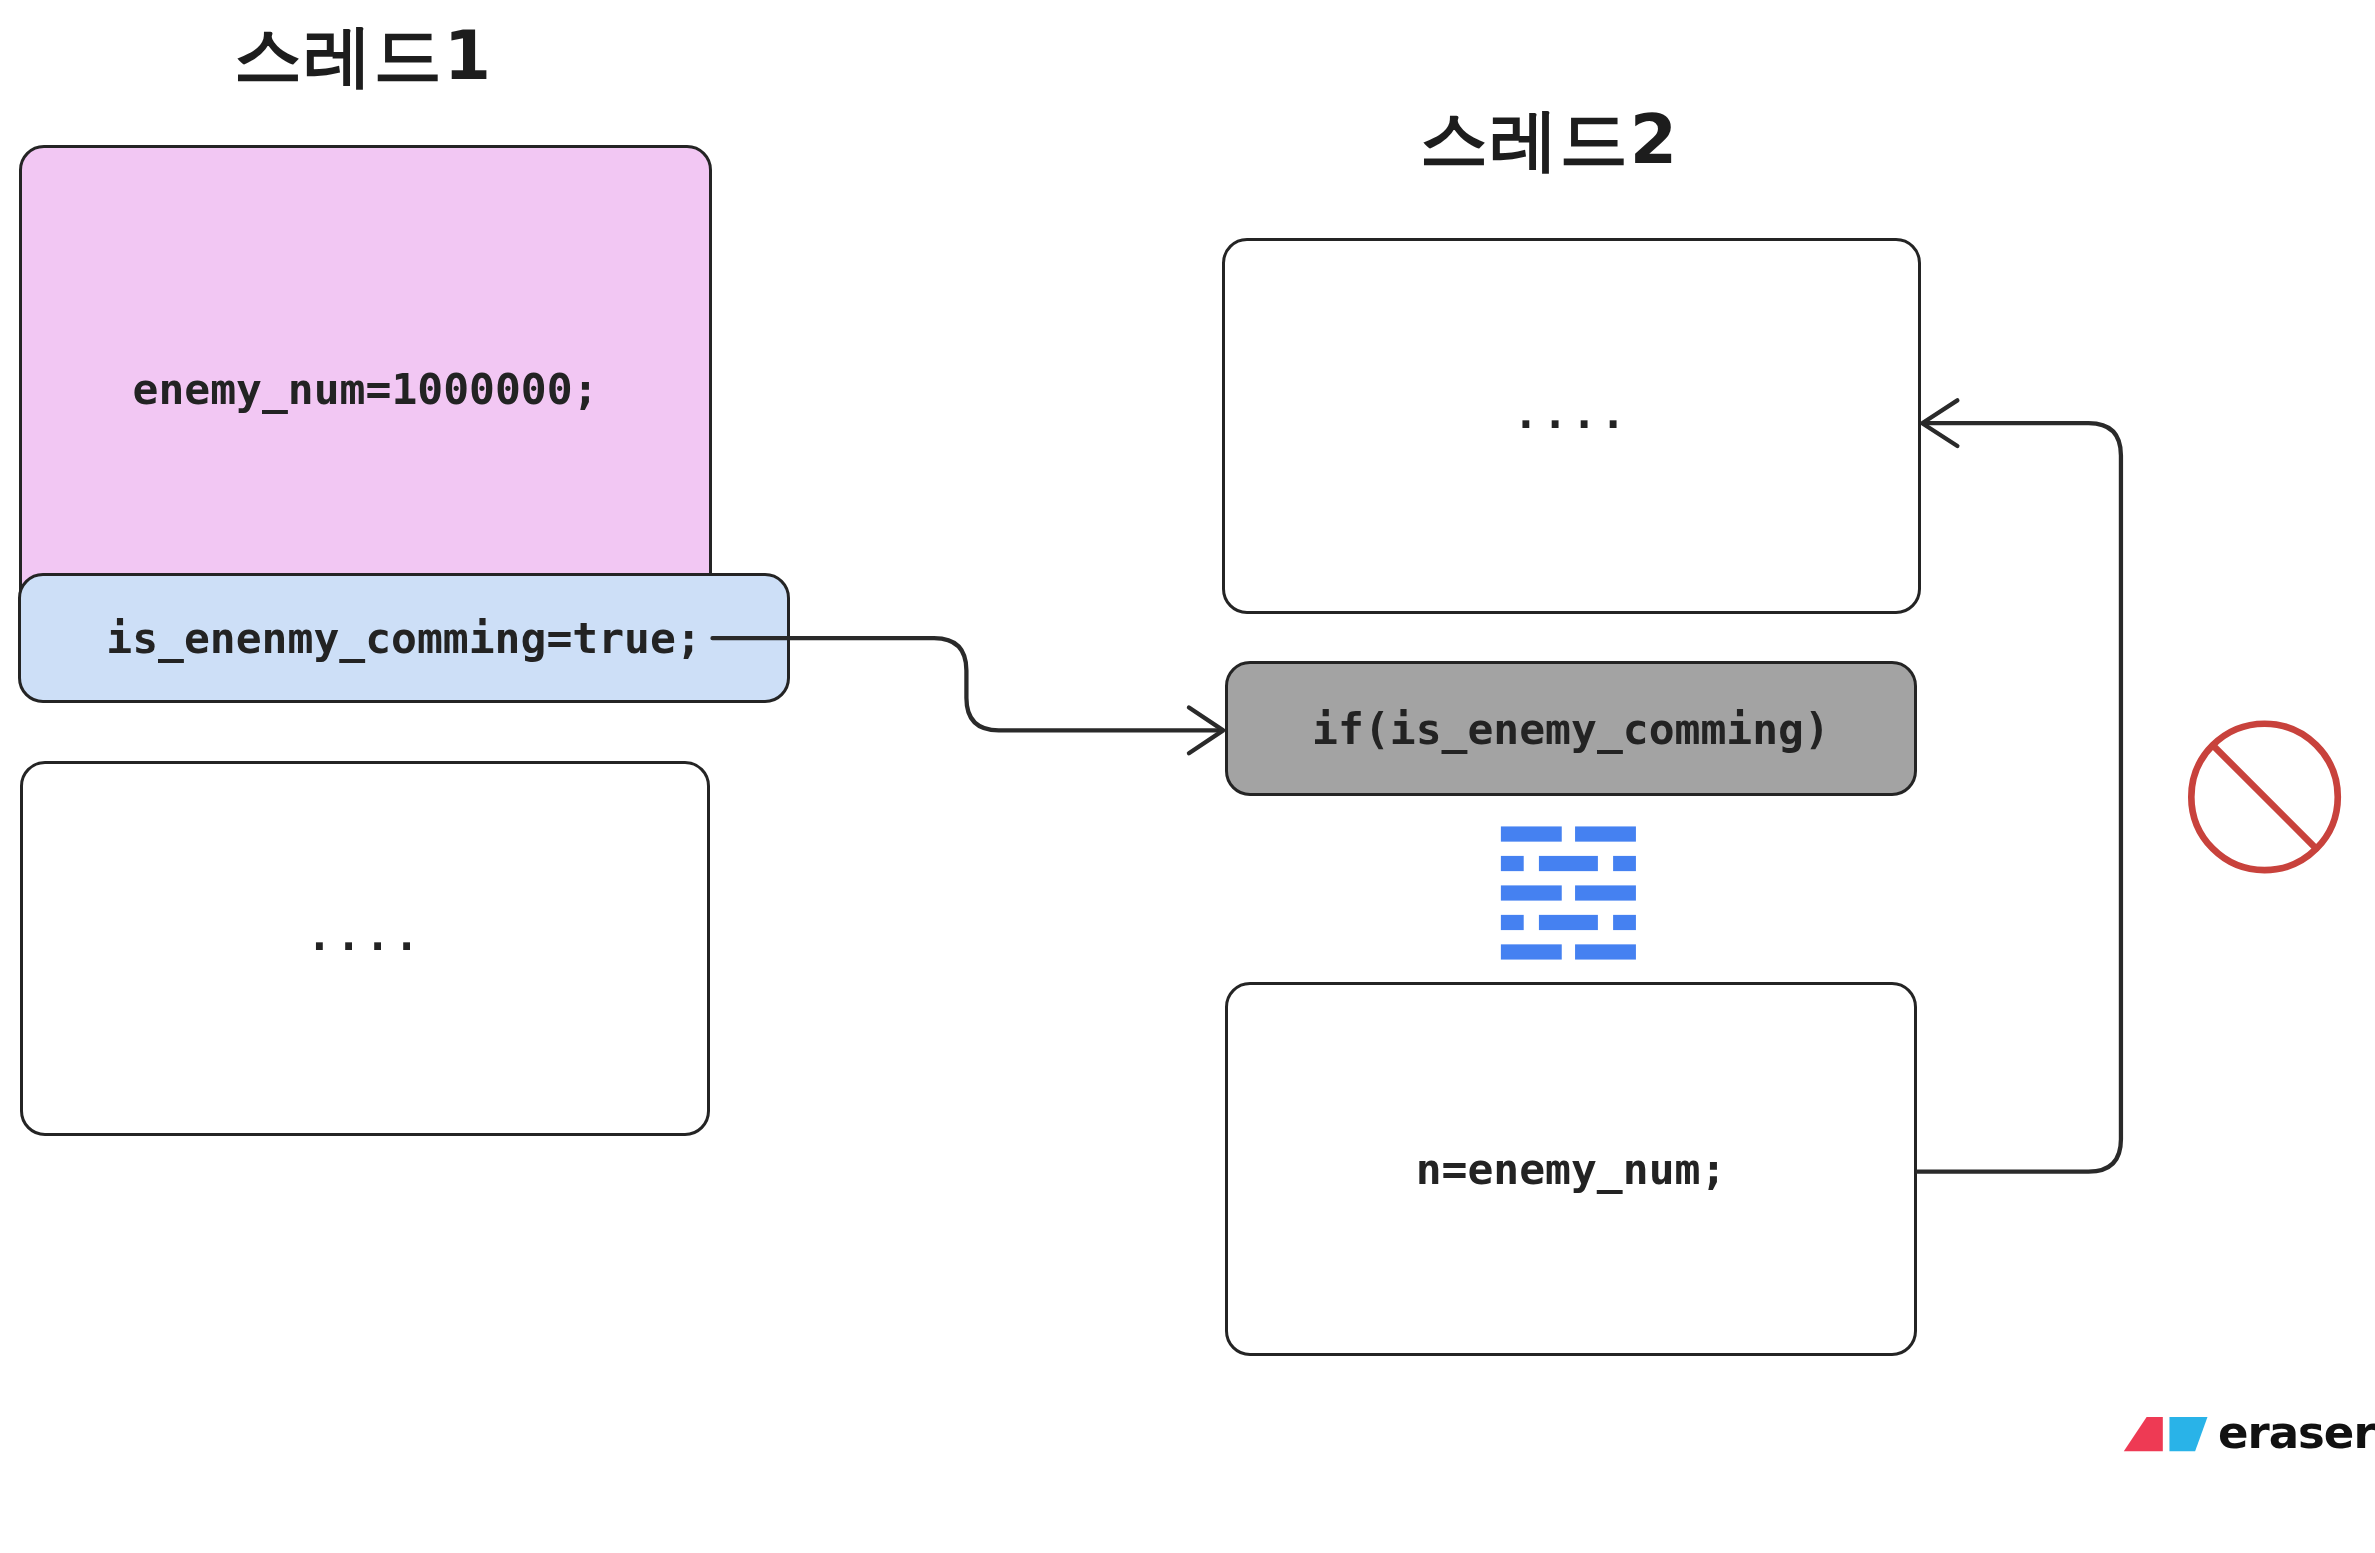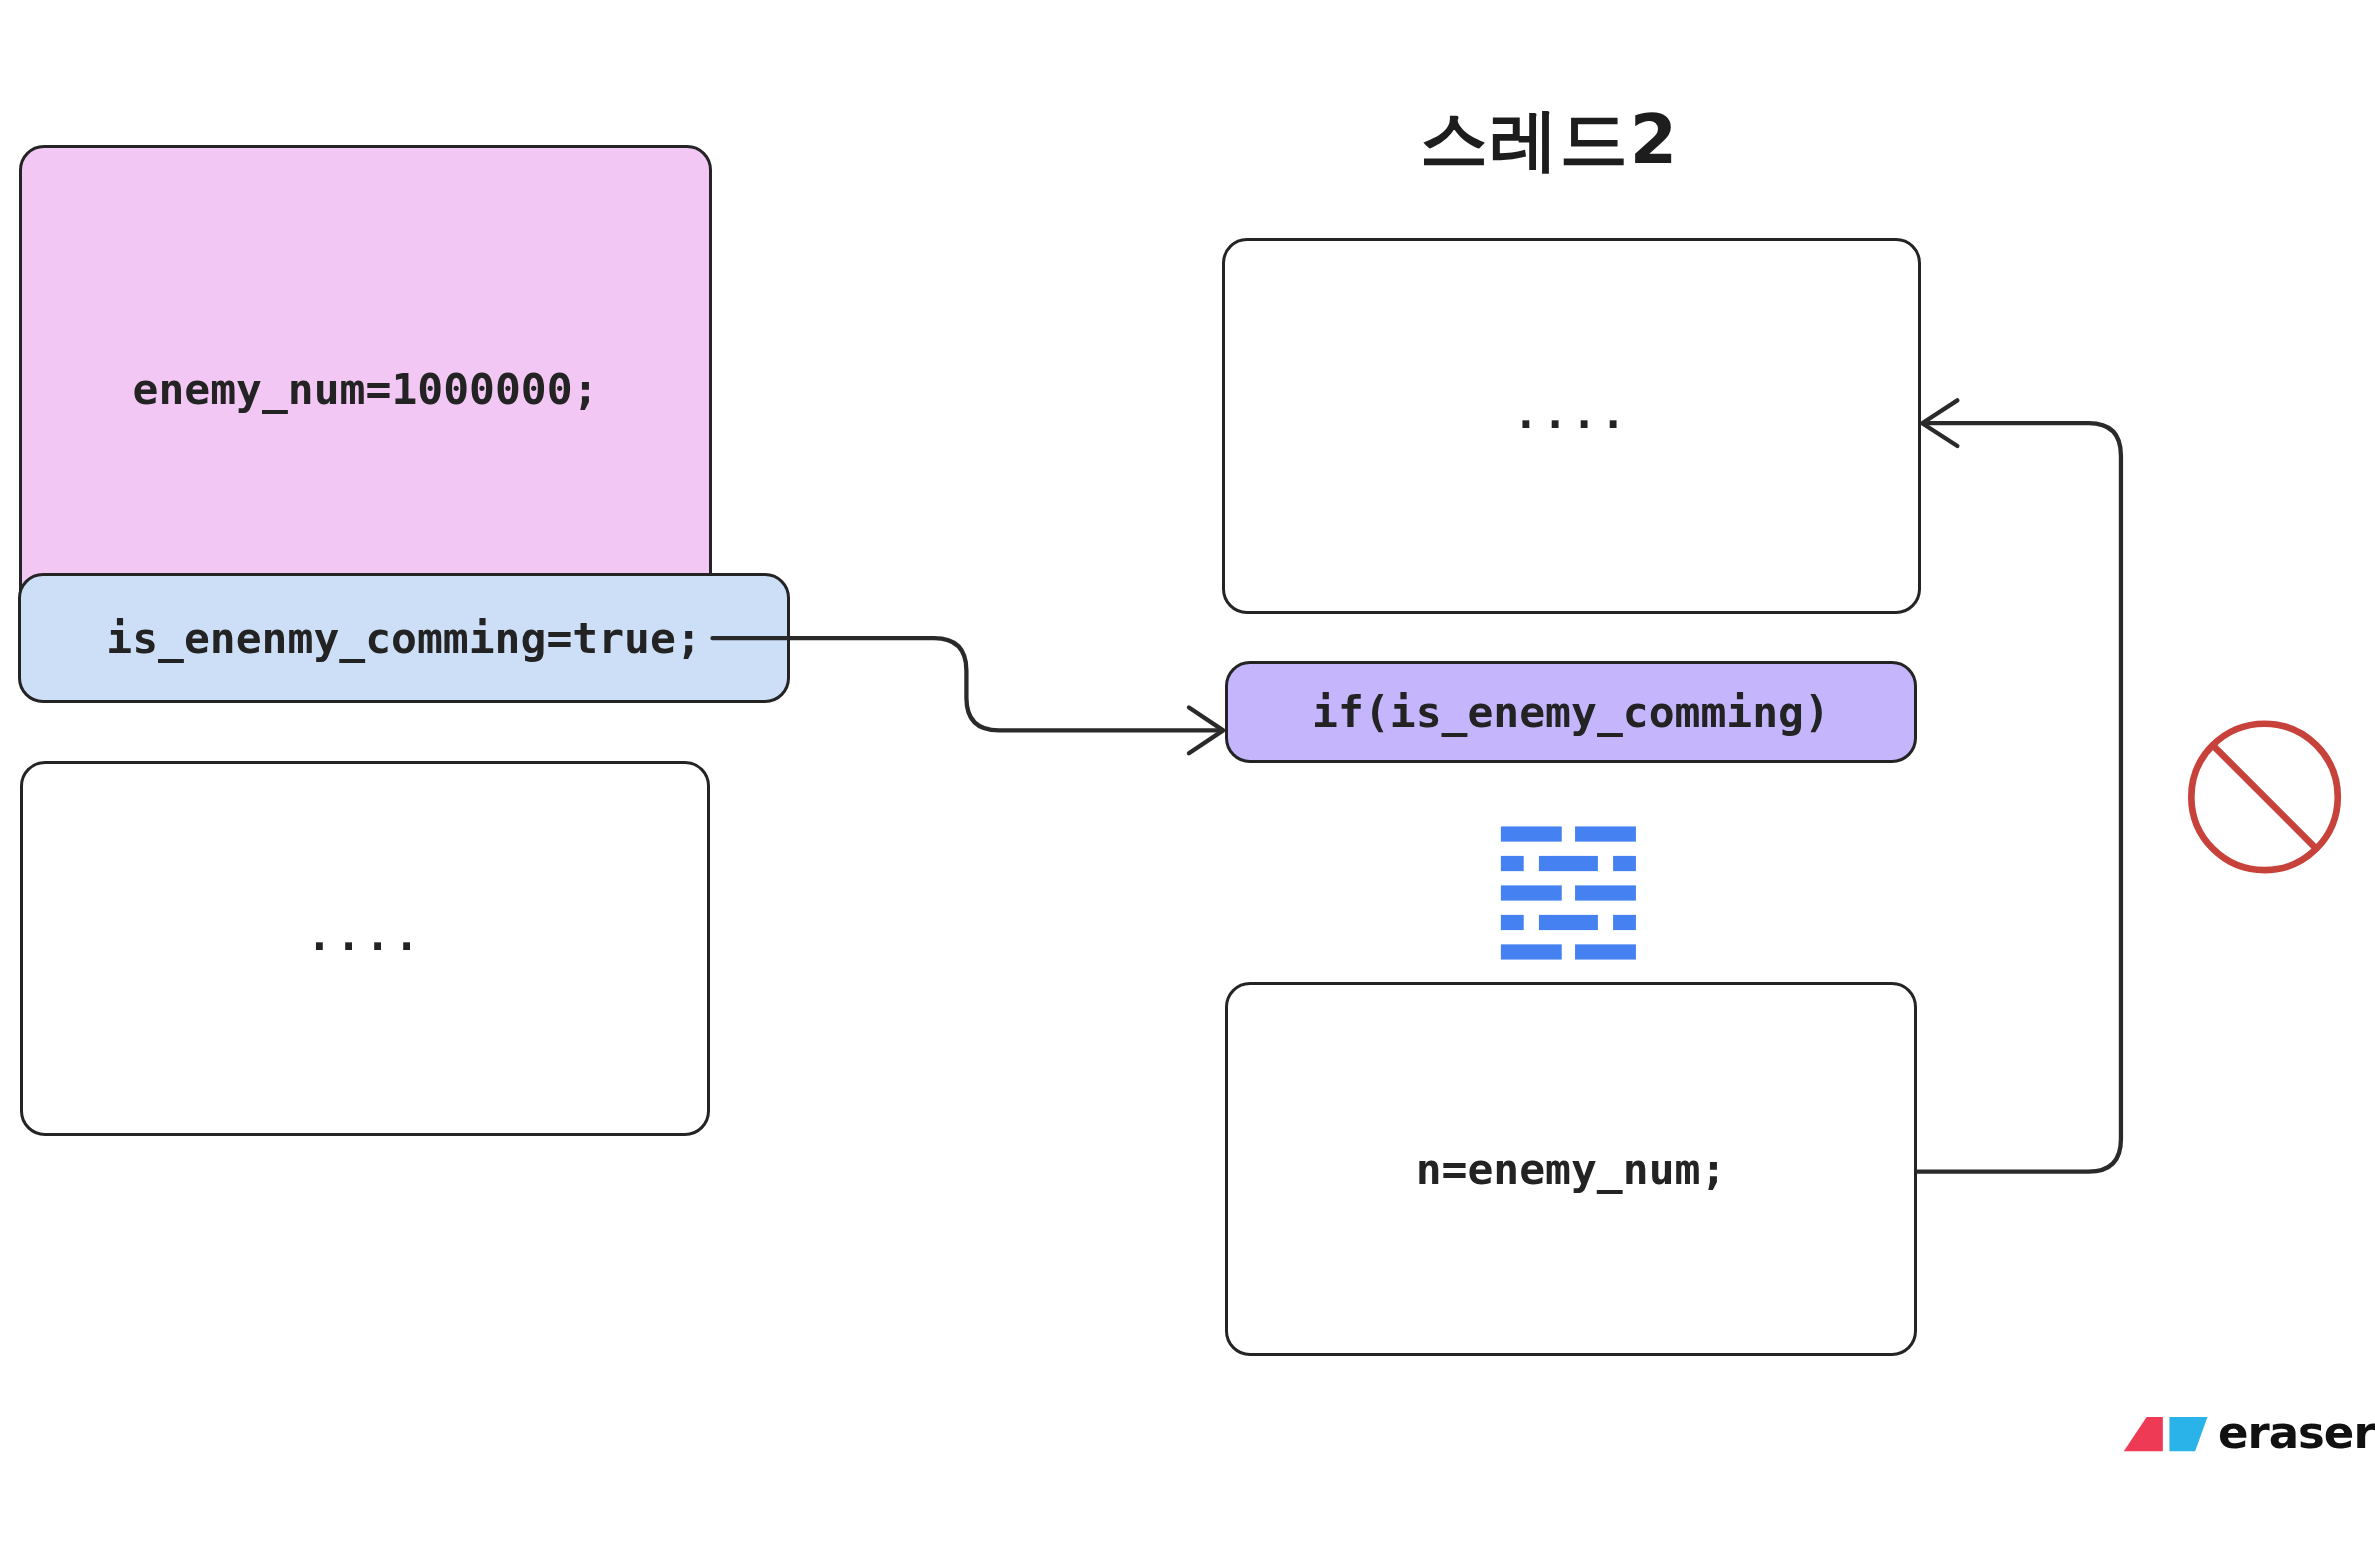--- a/index.html
+++ b/index.html
@@ -64,40 +64,41 @@
     font-weight:bold;
     color:#111111;
     letter-spacing:-1px;
   }
 </style>
 </head>
 <body>
 
 <div id="canvas">
 
+  <div class="thread-title" style="left:164px;top:11.4px;">스레드1</div>
 
   <div class="box" style="left: 19px; top: 145px; width: 693px; height: 488px; background: rgb(242, 199, 243); text-align: right;">
     <span class="code">enemy_num=1000000;</span>
   </div>
 
   <div class="box" style="left: 18px; top: 573px; width: 772px; height: 130px; background: rgb(205, 223, 247);">
     <span class="code">is_enenmy_comming=true;</span>
   </div>
 
   <div class="box" style="left: 20px; top: 761px; width: 690px; height: 375px; background: rgb(255, 255, 255);">
     <span class="dots">....</span>
   </div>
 
   <div class="thread-title" style="left:1350px;top:95px;text-align:center;">스레드2</div>
 
   <div class="box" style="left: 1222px; top: 238px; width: 699px; height: 376px; background: rgb(255, 255, 255);">
     <span class="dots">....</span>
   </div>
 
-  <div class="box" style="left: 1225px; top: 661px; width: 692px; height: 102px; background: #c4b5fd;">
+  <div class="box" style="left: 1225px; top: 661px; width: 692px; height: 135px; background: #a3a3a3;">
     <span class="code">if(is_enemy_comming)</span>
   </div>
 
   <div class="box" style="left: 1225px; top: 982px; width: 692px; height: 374px; background: rgb(255, 255, 255);">
     <span class="code">n=enemy_num;</span>
   </div>
 
 
   <div id="logo-text">eraser</div>
 

